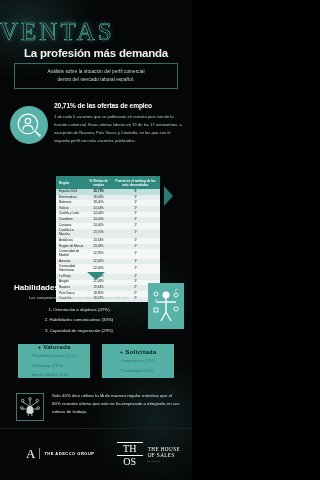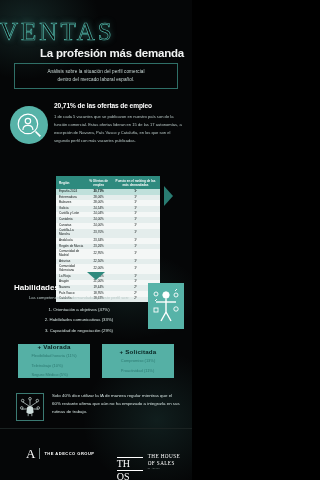--- a/index.html
+++ b/index.html
@@ -23,21 +23,21 @@
   .title {
     position:absolute; top:18px; left:0; width:192px; text-align:left;
     font-family:"Liberation Serif", serif;
     font-size:25px; letter-spacing:3px; font-weight:400;
     color:#0b0d0d;
     -webkit-text-stroke:0.7px #4fb3a6;
     text-shadow:0 0 6px rgba(79,179,166,.55);
   }
   .subtitle {
     position:absolute; top:47px; left:0; width:192px; text-align:center;
-    font-size:11.5px; font-weight:700; color:#f2f4f4; letter-spacing:-0.2px;margin-left:16px;
+    font-size:11.5px; font-weight:700; color:#f2f4f4; letter-spacing:-0.2px;
   }
   .lead-box {
     position:absolute; top:63px; left:14px; width:164px; height:26px;
     border:1px solid #2f6f67;
     display:flex; flex-direction:column; align-items:center; justify-content:center;
   }
   .lead-box p { font-size:4.6px; color:#cfdedc; line-height:1.75; text-align:center; letter-spacing:.1px; }
 
   
   .stat1 { position:absolute; top:100px; left:0; width:192px; height:70px; }
@@ -116,21 +116,21 @@
   
   .footer { position:absolute; bottom:0; left:0; width:192px; height:52px;
     border-top:1px solid #1b2322; }
   .logo-adecco { position:absolute; top:18px; left:26px; display:flex; align-items:center; }
   .logo-adecco .mark { font-family:"Liberation Serif", serif; font-size:13px; color:#ffffff; line-height:1; }
   .logo-adecco .bar { width:1px; height:11px; background:#7d8a89; margin:0 4px; }
   .logo-adecco .txt { font-size:4px; font-weight:700; color:#ffffff; letter-spacing:.5px; }
 
   .logo-thos { position:absolute; top:13px; right:12px; display:flex; align-items:center; }
   .thos-mark { position:relative; font-family:"Liberation Serif", serif; color:#ffffff;
-    font-size:10px; line-height:.95; padding-top:2px;margin-top:15px; }
+    font-size:10px; line-height:.95; text-align:center; padding-top:2px; }
   .thos-mark .top-line { position:absolute; top:0; left:0; width:26px; height:1px; background:#ffffff; }
   .thos-mark .mid-line { width:26px; height:1px; background:#ffffff; margin:1px 0; }
   .thos-txt { margin-left:5px; font-family:"Liberation Serif", serif; color:#ffffff;
     font-size:5.2px; line-height:1.25; letter-spacing:.4px; }
   .thos-sub { font-size:2.4px; color:#9aa7a6; letter-spacing:.2px; margin-top:1px; }
 </style>
 </head>
 <body>
 
 <div class="poster">

